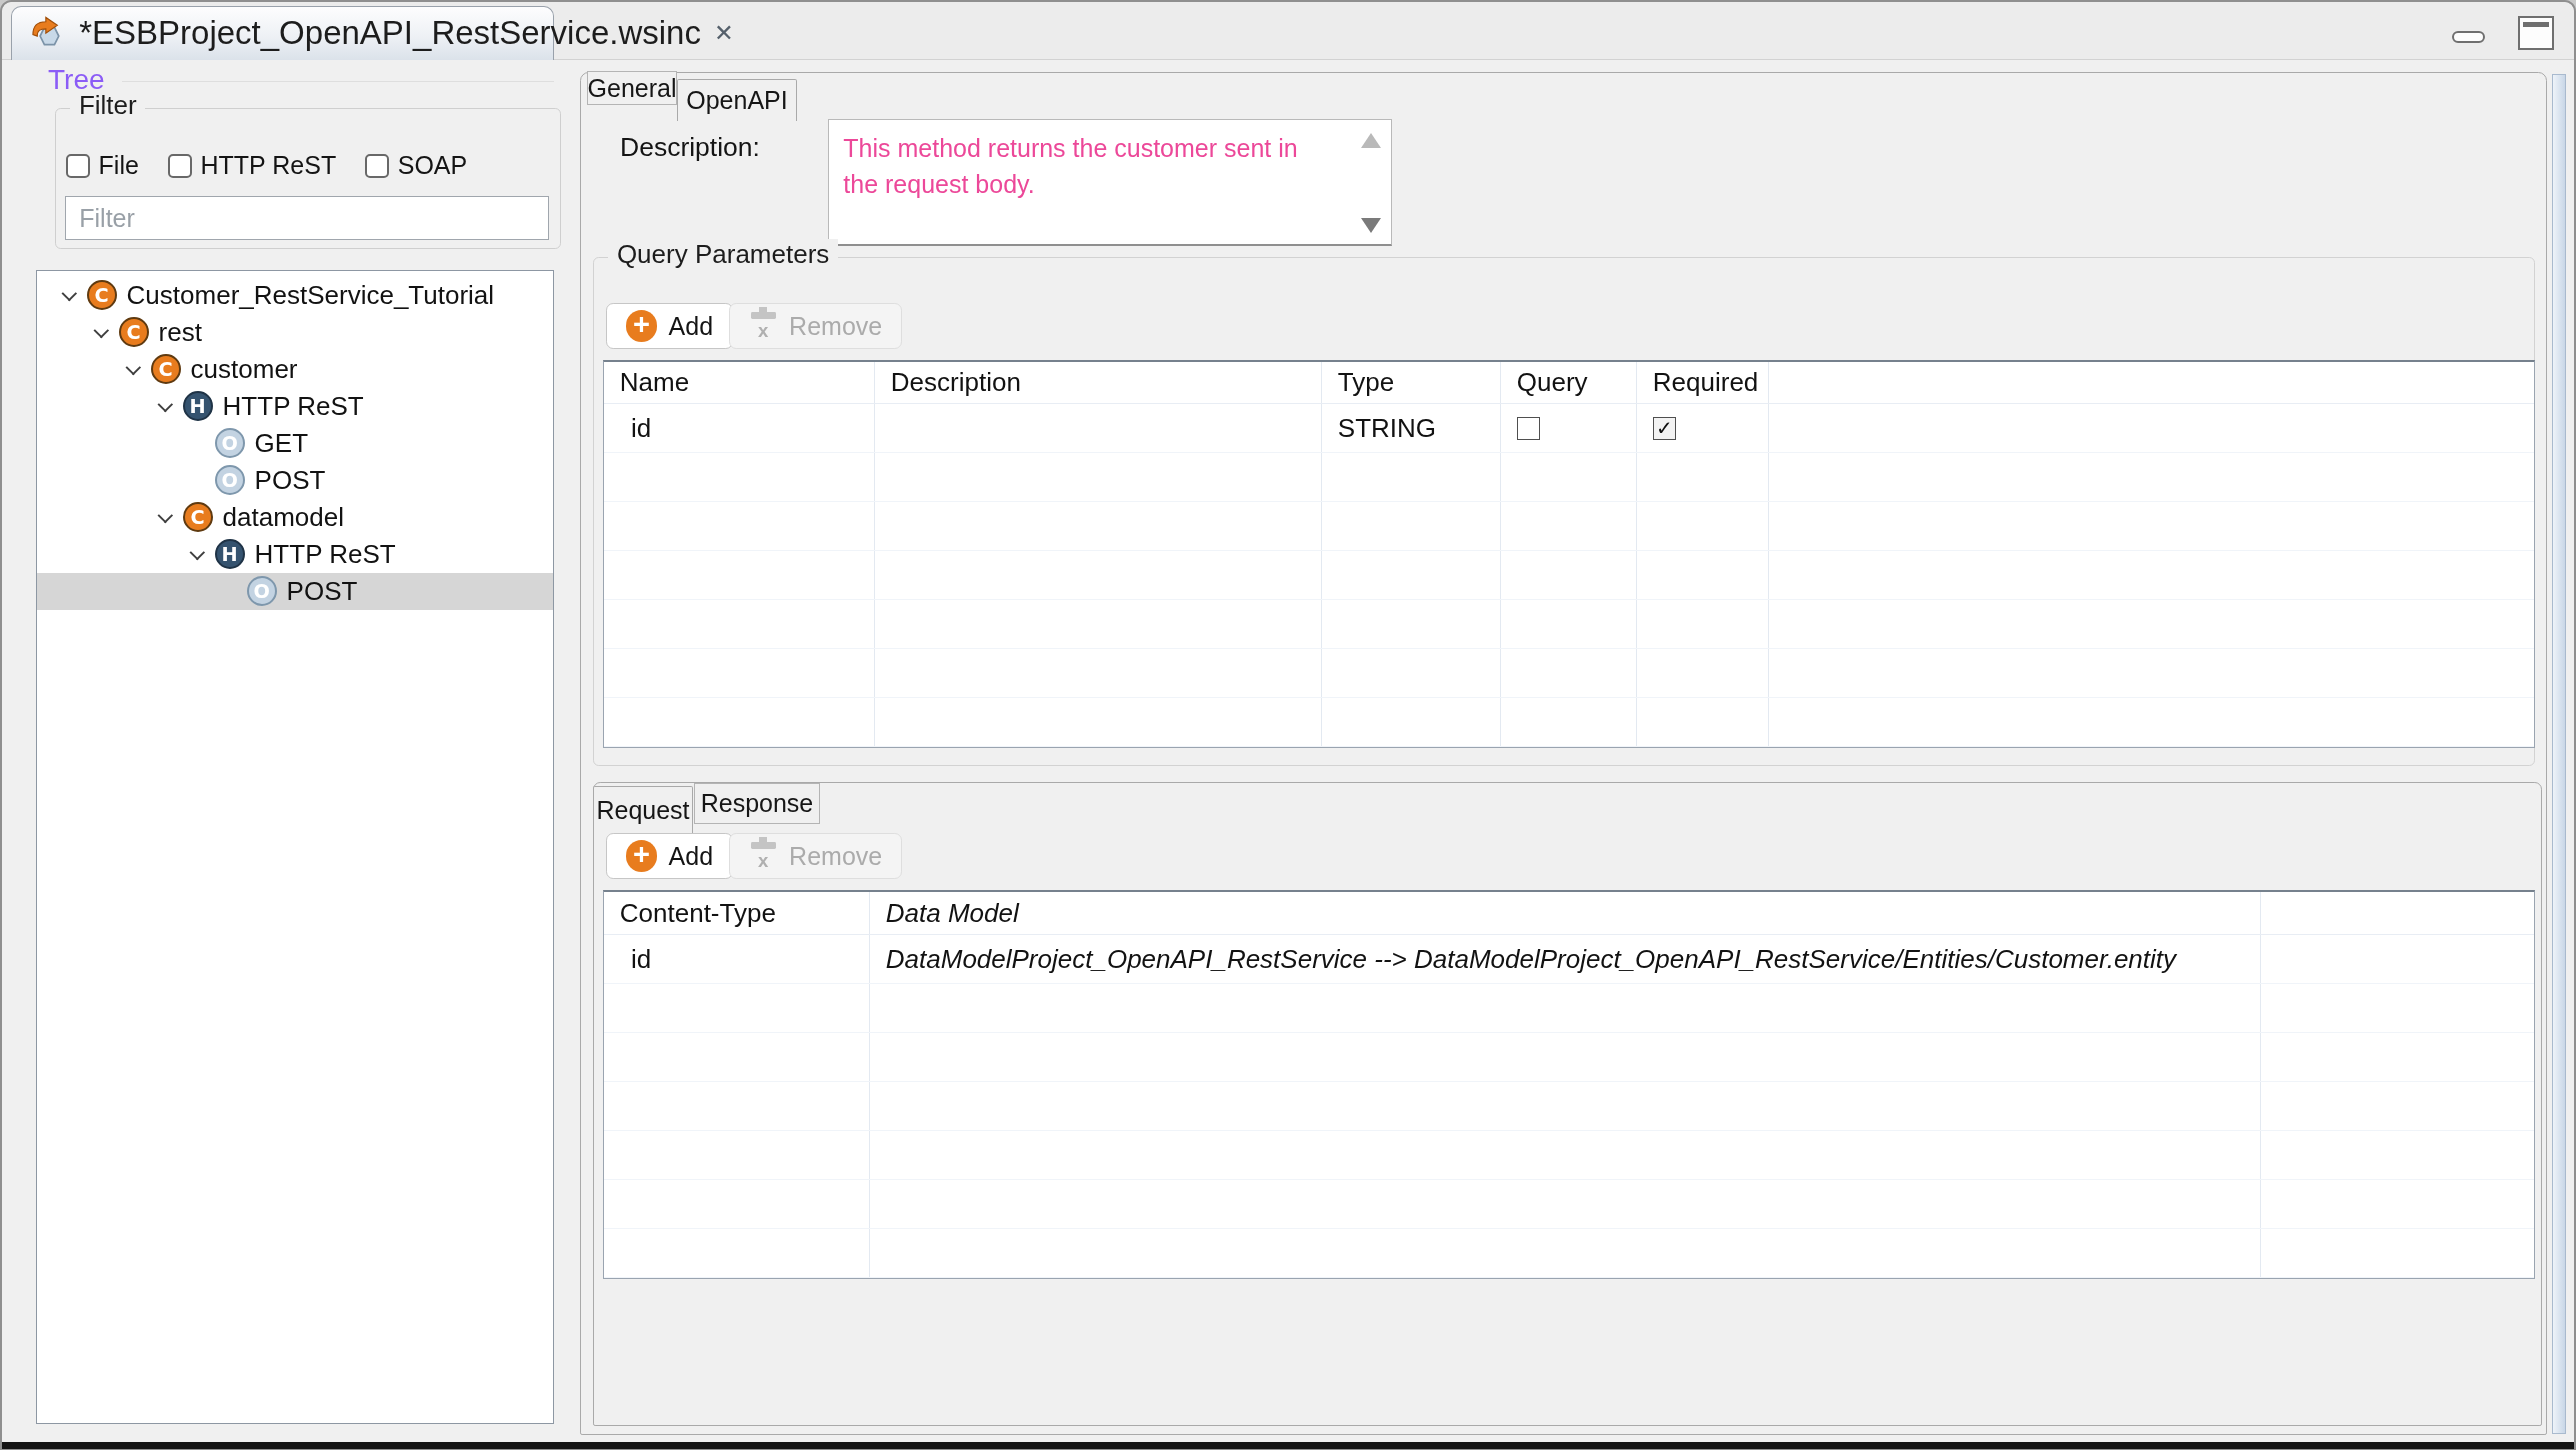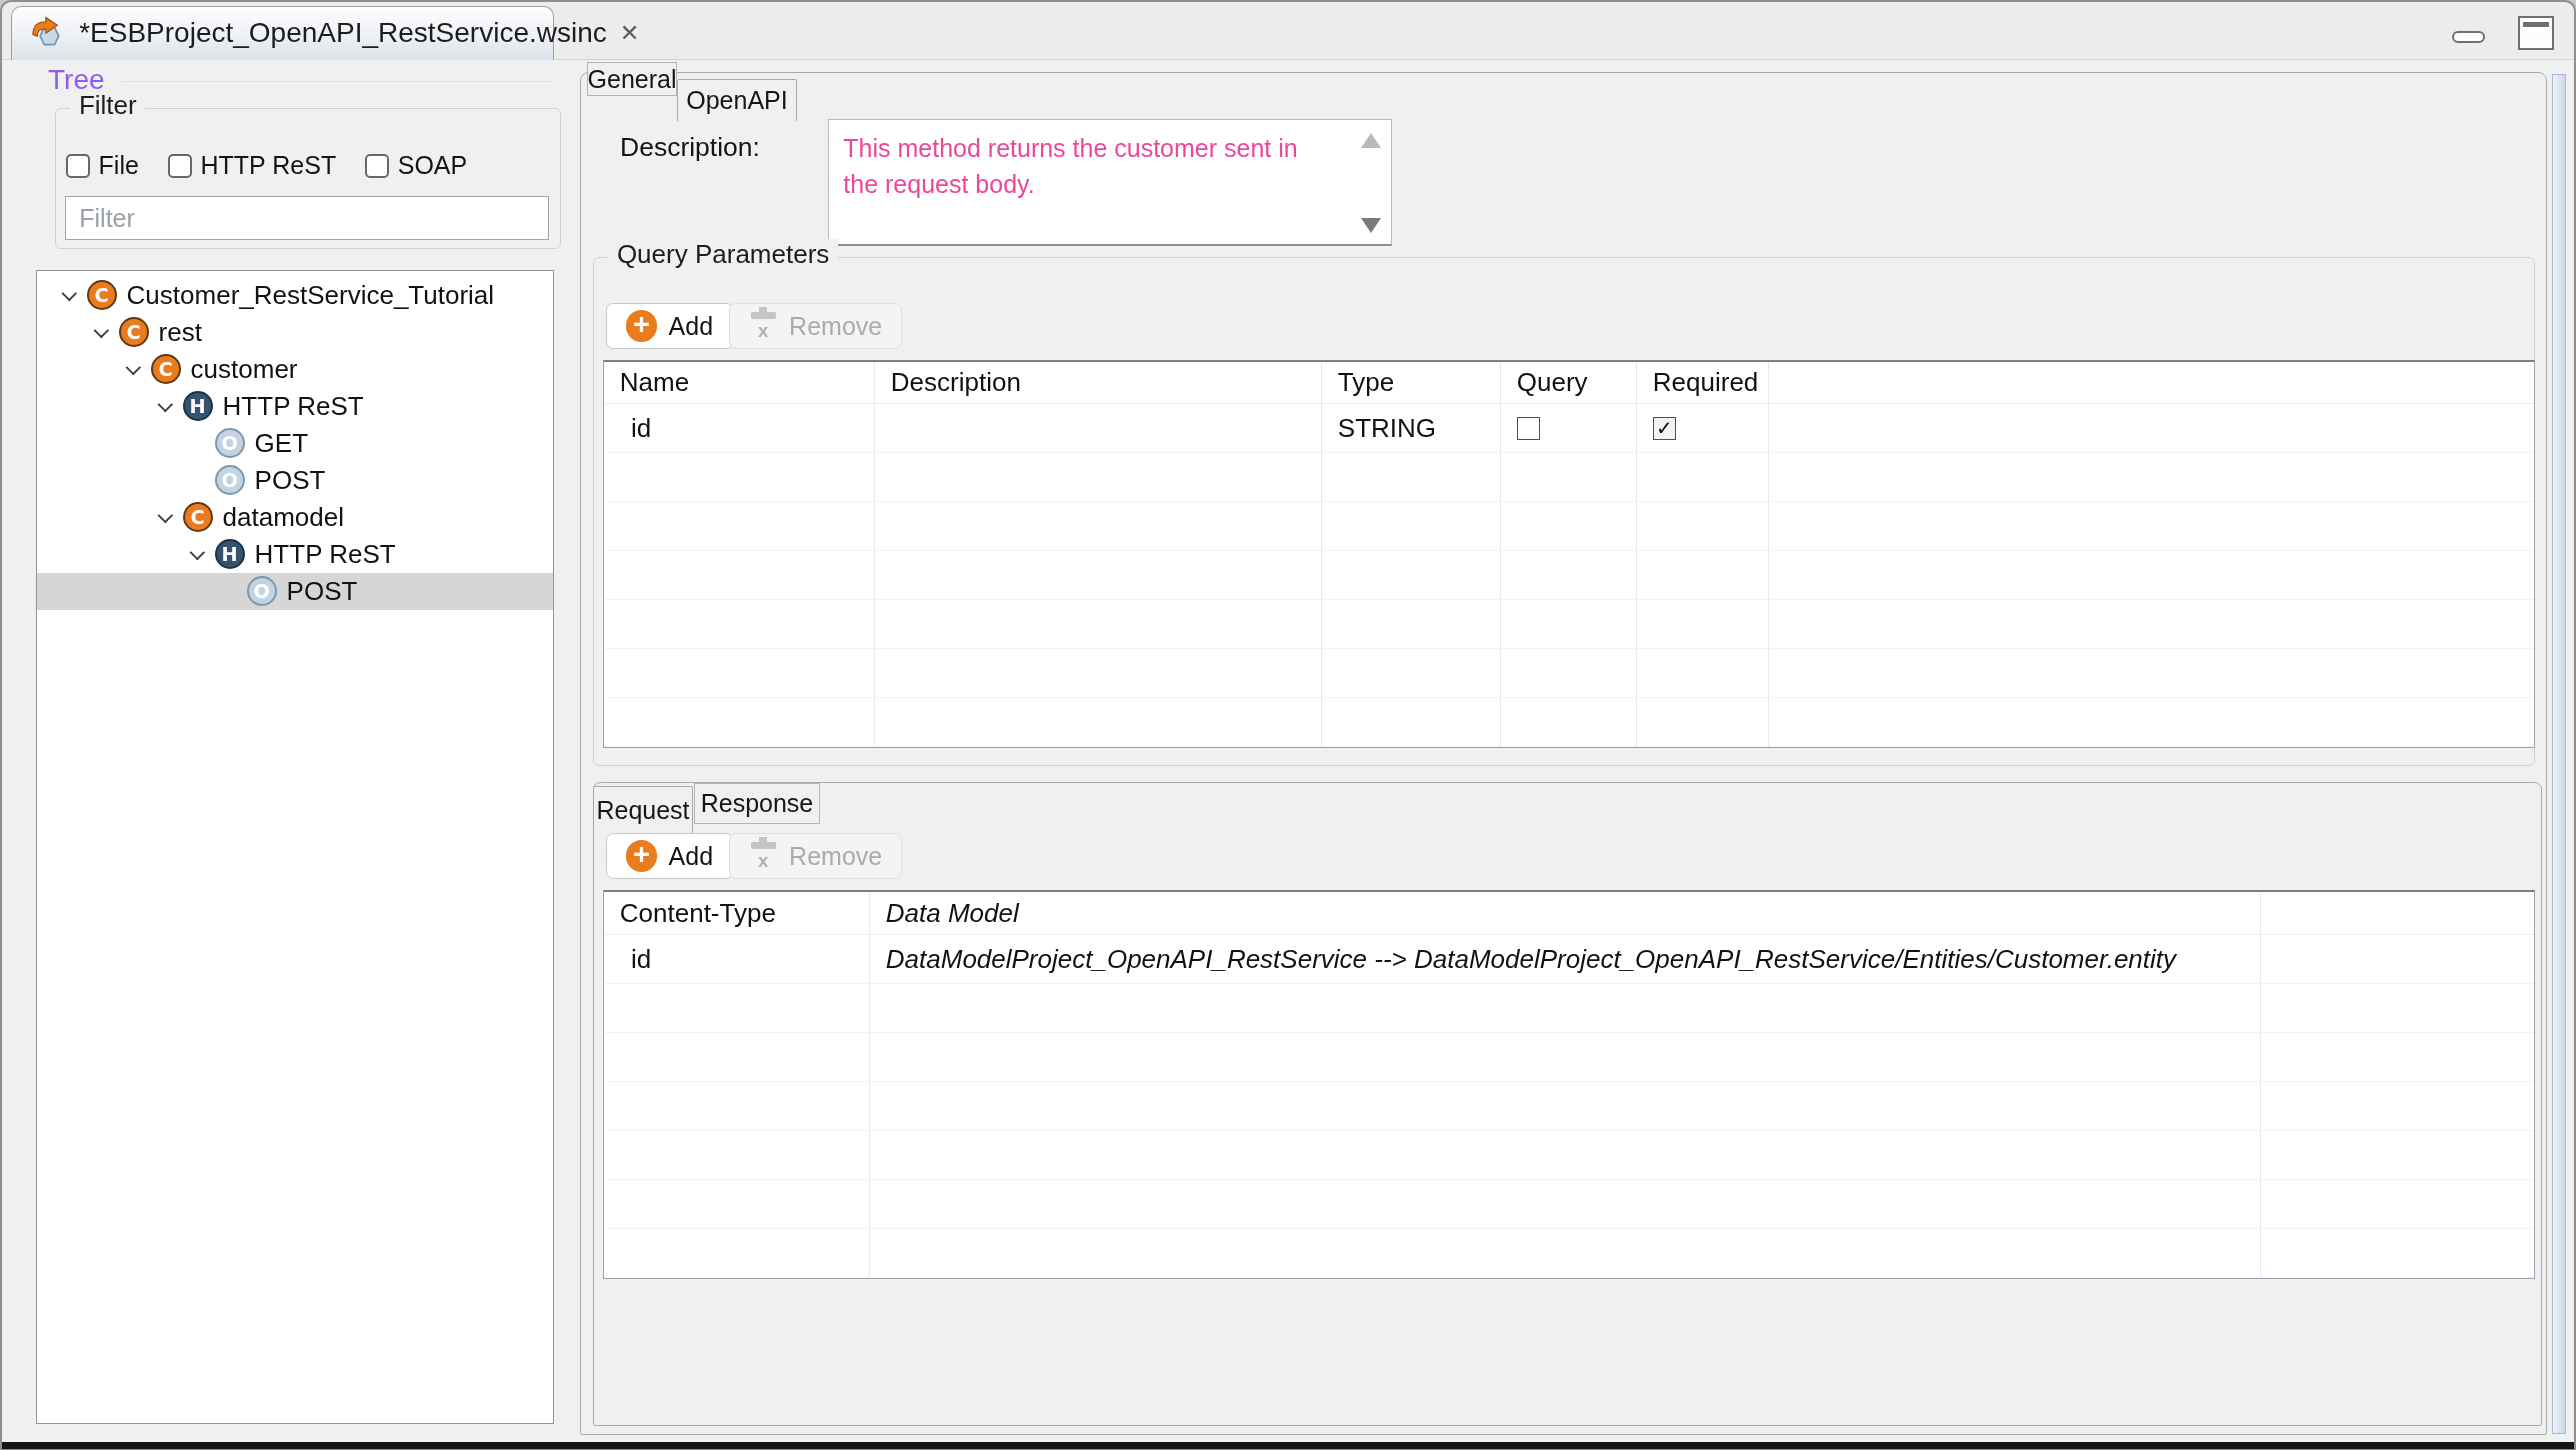--- a/index.html
+++ b/index.html
@@ -8,21 +8,21 @@
     background:#f0f0f0;border:2.1px solid #8f8f8f;border-radius:11.5px 11.5px 0 0;
     overflow:hidden;font-family:"Liberation Sans","DejaVu Sans",sans-serif;color:#161616;
   }
   
   .topbar{position:absolute;left:0;top:0;right:0;height:57px;background:#ececec;
     border-bottom:1.4px solid #d2d2d2;border-radius:10px 10px 0 0;}
   .file-tab{position:absolute;left:8.6px;top:3.6px;width:543px;height:54px;box-sizing:border-box;
     border:1.4px solid #99a1ab;border-bottom:none;border-radius:10px 10px 0 0;
     background:linear-gradient(180deg,#fdfdfe 0%,#eef1f5 55%,#dbe2ea 100%);
     display:flex;align-items:center;padding:0 18.6px;gap:13px;z-index:3;}
-  .tab-title{font-size:28px;color:#1d1d1d;white-space:nowrap;}
+  .tab-title{font-size:33px;color:#1d1d1d;white-space:nowrap;}
   .tab-close{margin-left:auto;font-size:23.6px;color:#55606b;font-weight:bold;cursor:pointer;}
   .min-btn{position:absolute;left:2450px;top:29px;width:33px;height:11.5px;box-sizing:border-box;
     border:2.9px solid #6f6f6f;border-radius:6.4px;background:#fdfdfd;z-index:3;}
   .max-btn{position:absolute;left:2516px;top:14.3px;width:36px;height:34px;box-sizing:border-box;
     border:2.9px solid #6f6f6f;background:#fdfdfd;z-index:3;}
   .max-btn .titlebar-line{height:5px;background:#6f6f6f;margin:3.6px 2.9px 0 2.9px;}
   
   .tree-title{position:absolute;left:46px;top:62px;font-size:28px;color:#8b5cf6;}
   .tree-title-line{position:absolute;left:120px;top:79px;width:432px;height:1.4px;background:#dedede;}
   .filter-group{position:absolute;left:53px;top:106px;width:506px;height:141px;box-sizing:border-box;
@@ -53,21 +53,21 @@
   .icon-O{background:#c3d3e2;border:2.1px solid #7e97ac;}
   .tlabel{font-size:26px;color:#121212;white-space:nowrap;}
   
   .folder{position:absolute;box-sizing:border-box;border:1.4px solid #a9a9a9;background:#f0f0f0;}
   .folder.outer{left:578px;top:70px;width:1967px;height:1363px;border-radius:8.6px 8.6px 2.1px 2.1px;}
   .folder.inner{left:591px;top:780px;width:1949px;height:644px;border-radius:7.2px 7.2px 2.1px 2.1px;}
   .tab{position:absolute;box-sizing:border-box;display:flex;align-items:center;justify-content:center;
     font-size:25px;background:#f0f0f0;cursor:pointer;z-index:4;}
   .tab.inactive{border:1.4px solid #b4b4b4;}
   .tab.active{border:1.4px solid #a9a9a9;border-bottom:none;border-radius:2.1px 2.1px 0 0;}
-  .tab-general{left:585px;top:60px;width:90px;height:34px;}
+  .tab-general{left:585px;top:69px;width:90px;height:34px;}
   .tab-openapi{left:675px;top:77px;width:120px;height:42px;}
   .tab-request{left:591px;top:784px;width:100px;height:47px;}
   .tab-response{left:692px;top:781px;width:126px;height:41px;}
   .desc-label{position:absolute;left:618px;top:130px;font-size:26.5px;color:#141414;}
   .desc-box{position:absolute;left:826px;top:117px;width:564px;height:127px;box-sizing:border-box;
     background:#fff;border:1.4px solid #b9b9b9;border-bottom:2.1px solid #8f8f8f;}
   .desc-text{position:absolute;left:14.3px;top:10px;width:487px;font-size:25px;line-height:36px;color:#ec4899;}
   .arr{position:absolute;right:10px;width:0;height:0;border-left:10.7px solid transparent;border-right:10.7px solid transparent;}
   .arr.up{top:13px;border-bottom:15.8px solid #b9b9b9;}
   .arr.down{bottom:11.5px;border-top:15.8px solid #7a7a7a;}

